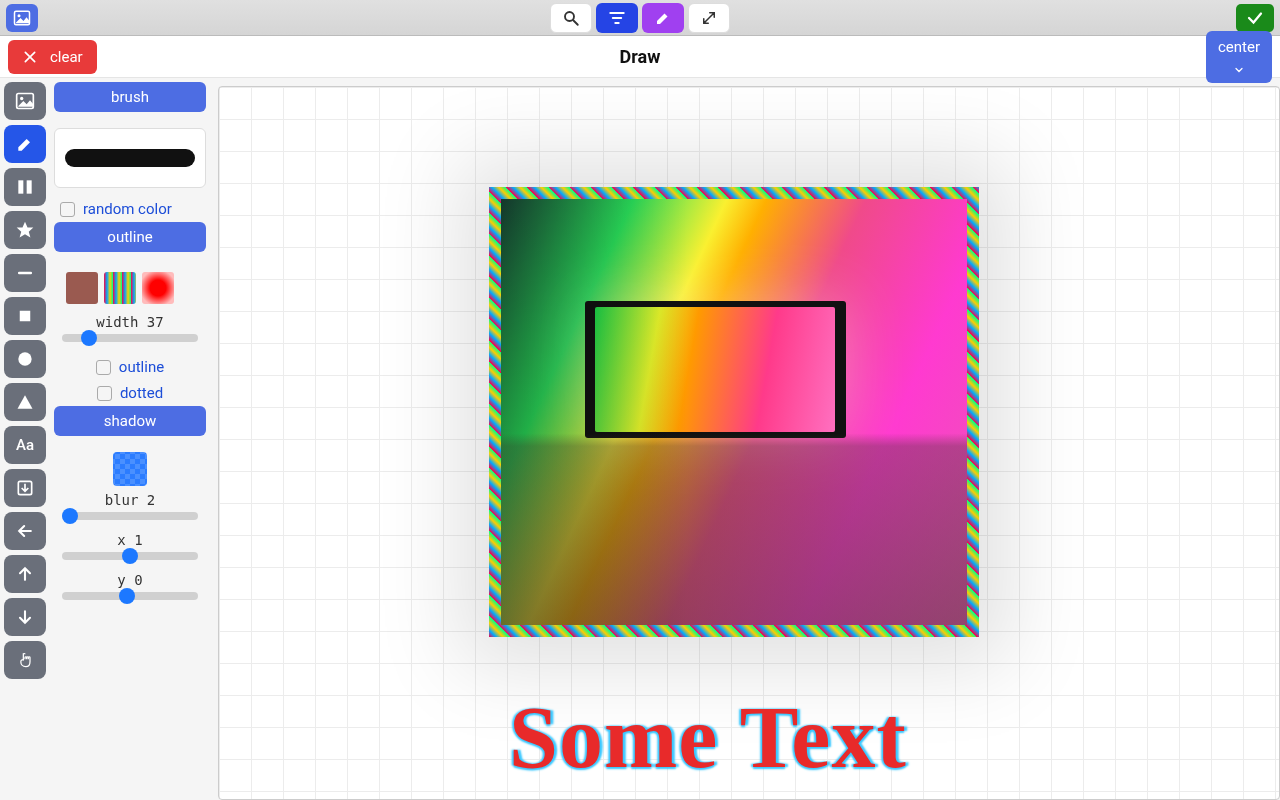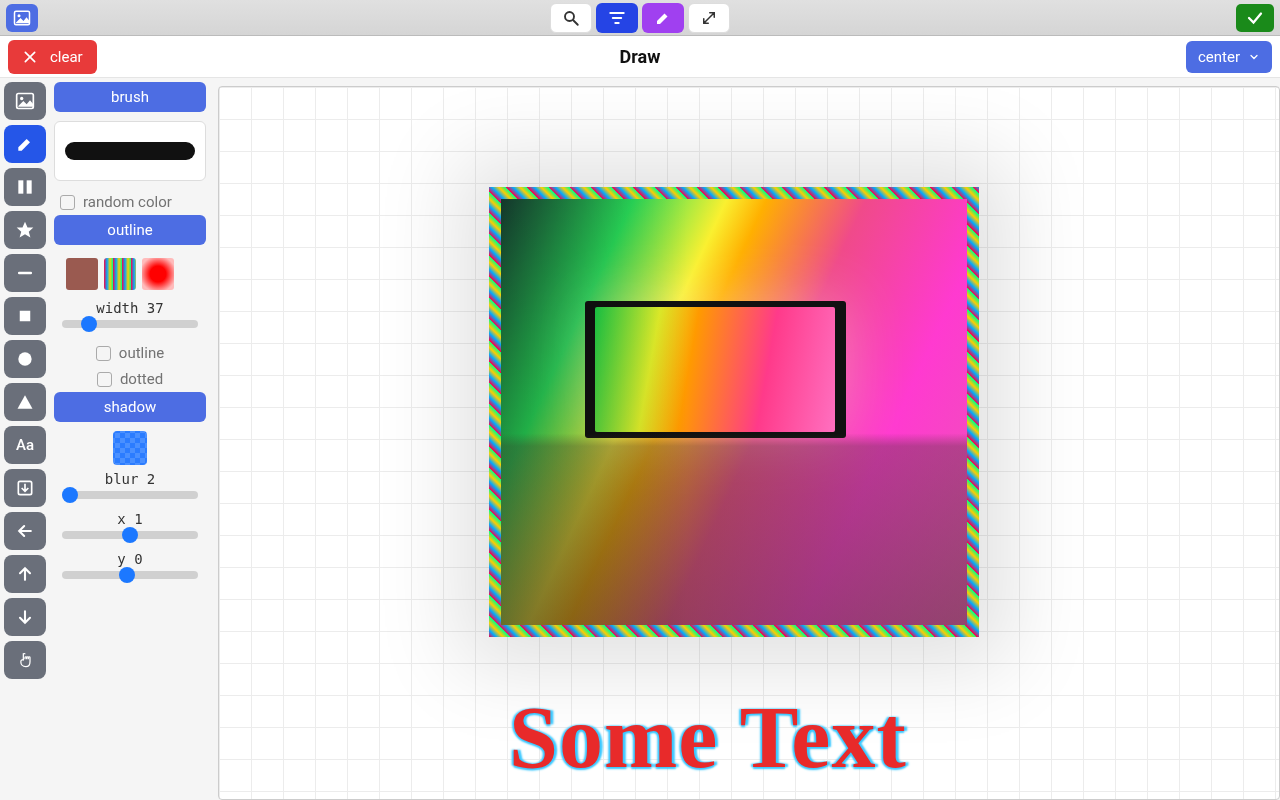--- a/index.html
+++ b/index.html
@@ -11,32 +11,32 @@
 .topbar-center { position: absolute; left: 50%; transform: translateX(-50%); display: flex; gap: 4px; }
 .tb-btn { width: 42px; height: 30px; border-radius: 6px; display: flex; align-items: center; justify-content: center; cursor: pointer; background: #fff; border: 1px solid #ddd; }
 .tb-btn.blue { background: #2544e5; border: none; }
 .tb-btn.purple { background: #a040f0; border: none; }
 .confirm-btn { margin-left: auto; width: 38px; height: 28px; background: #1a8a1a; border-radius: 5px; display: flex; align-items: center; justify-content: center; cursor: pointer; }
 
 
 .secbar { height: 42px; background: #fff; border-bottom: 1px solid #e5e5e5; display: flex; align-items: center; padding: 0 8px; position: relative; }
 .clear-btn { background: #e83a3a; color: #fff; padding: 8px 14px; border-radius: 6px; display: flex; align-items: center; gap: 12px; cursor: pointer; font-size: 15px; }
 .sec-title { position: absolute; left: 50%; transform: translateX(-50%); font-weight: 700; font-size: 18px; color: #111; }
-.center-dd { margin-left: auto; background: #4d6de3; color: #fff; padding: 7px 12px; border-radius: 6px; display: flex; align-items: center; gap: 8px; cursor: pointer; font-size: 15px; }
+.center-dd { margin-left: auto; background: #4d6de3; color: #fff; padding: 7px 12px; border-radius: 6px; display: flex; align-items: center; gap: 8px; cursor: pointer; font-size: 15px; flex-direction: column; }
 
 
 .main { display: flex; height: calc(800px - 78px); }
 .toolrail { width: 50px; background: #f5f5f5; display: flex; flex-direction: column; gap: 5px; padding: 4px; }
 .rail-btn { width: 42px; height: 38px; background: #6a6f7a; border-radius: 8px; display: flex; align-items: center; justify-content: center; cursor: pointer; }
 .rail-btn.active { background: #2556e8; }
 .sidepanel { width: 160px; background: #f5f5f5; padding: 4px 4px; overflow-y: auto; }
-.sp-header { background: #4d6de3; color: #fff; text-align: center; padding: 6px 0; border-radius: 6px; font-size: 15px; margin-bottom: 9px; }
+.sp-header { background: #4d6de3; color: #fff; text-align: center; padding: 6px 0; border-radius: 6px; font-size: 15px; margin-bottom: 16px; }
 .brush-preview { height: 60px; background: #fff; border: 1px solid #ddd; border-radius: 6px; display: flex; align-items: center; justify-content: center; margin-bottom: 8px; position: relative; }
 .brush-stroke { width: 130px; height: 18px; background: #111; border-radius: 10px; }
-.chk-row { display: flex; align-items: center; gap: 8px; padding: 4px 6px; font-size: 15px; color: #737373; }
+.chk-row { display: flex; align-items: center; gap: 8px; padding: 4px 6px; font-size: 15px; color: #1d4ed8; }
 .chk { width: 15px; height: 15px; border: 1.5px solid #aaa; border-radius: 3px; }
 .swatch-row { display: flex; gap: 6px; padding: 4px 12px; margin-bottom: 6px; }
 .swatch { width: 32px; height: 32px; border-radius: 3px; cursor: pointer; }
 .swatch.brown { background: #9a5a50; }
 .swatch.noise { background: repeating-linear-gradient(90deg, #f04, #0af 3px, #fc0 6px, #0f8 9px); }
 .swatch.red { background: radial-gradient(circle at center, #f00 35%, #fbb 80%); }
 .slider-label { font-family: ui-monospace, monospace; font-size: 14px; color: #333; text-align: center; margin: 2px 0; }
 .slider-track { height: 8px; background: #d0d0d0; border-radius: 5px; margin: 4px 8px 12px; position: relative; }
 .slider-thumb { width: 16px; height: 16px; background: #1c78ff; border-radius: 50%; position: absolute; top: 50%; transform: translate(-50%, -50%); }
 .shadow-swatch { width: 34px; height: 34px; margin: 6px auto; border-radius: 4px; background: repeating-conic-gradient(#2b7cff 0 25%, #4a90ff 0 50%) 50% / 10px 10px; }

